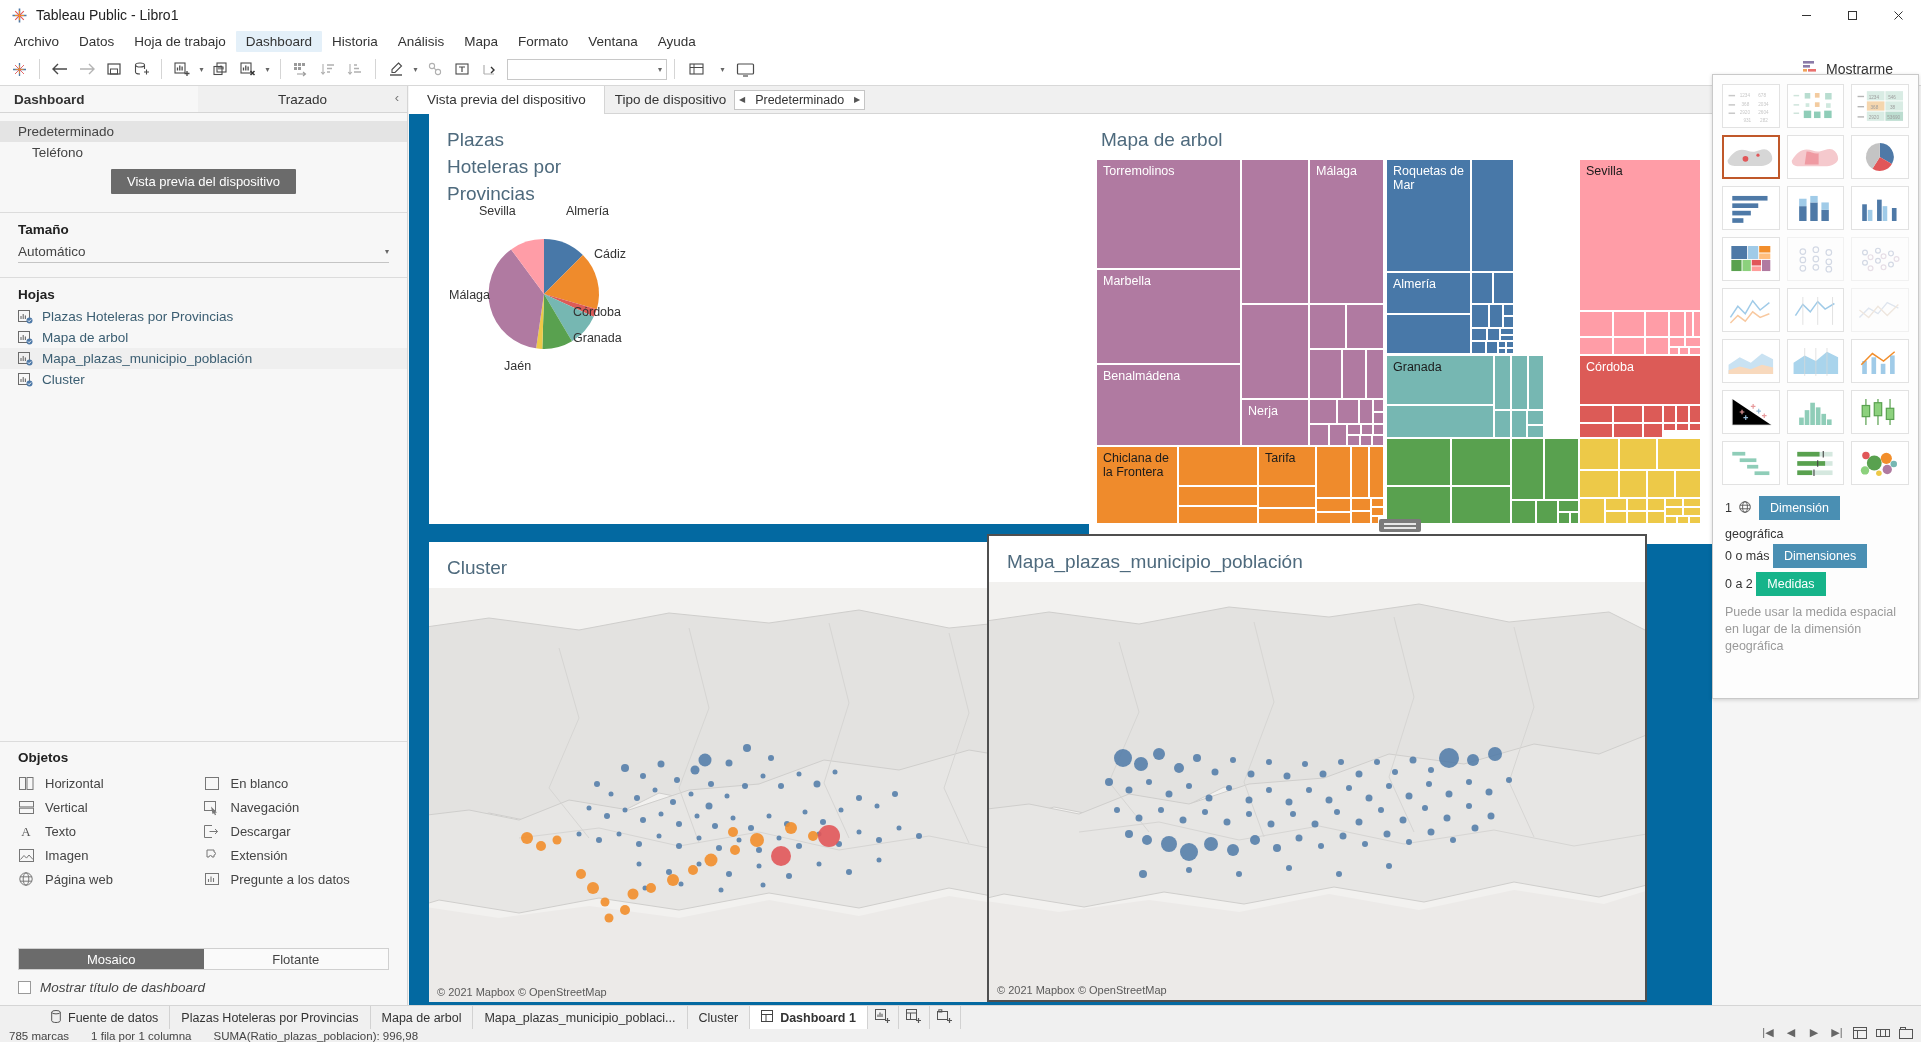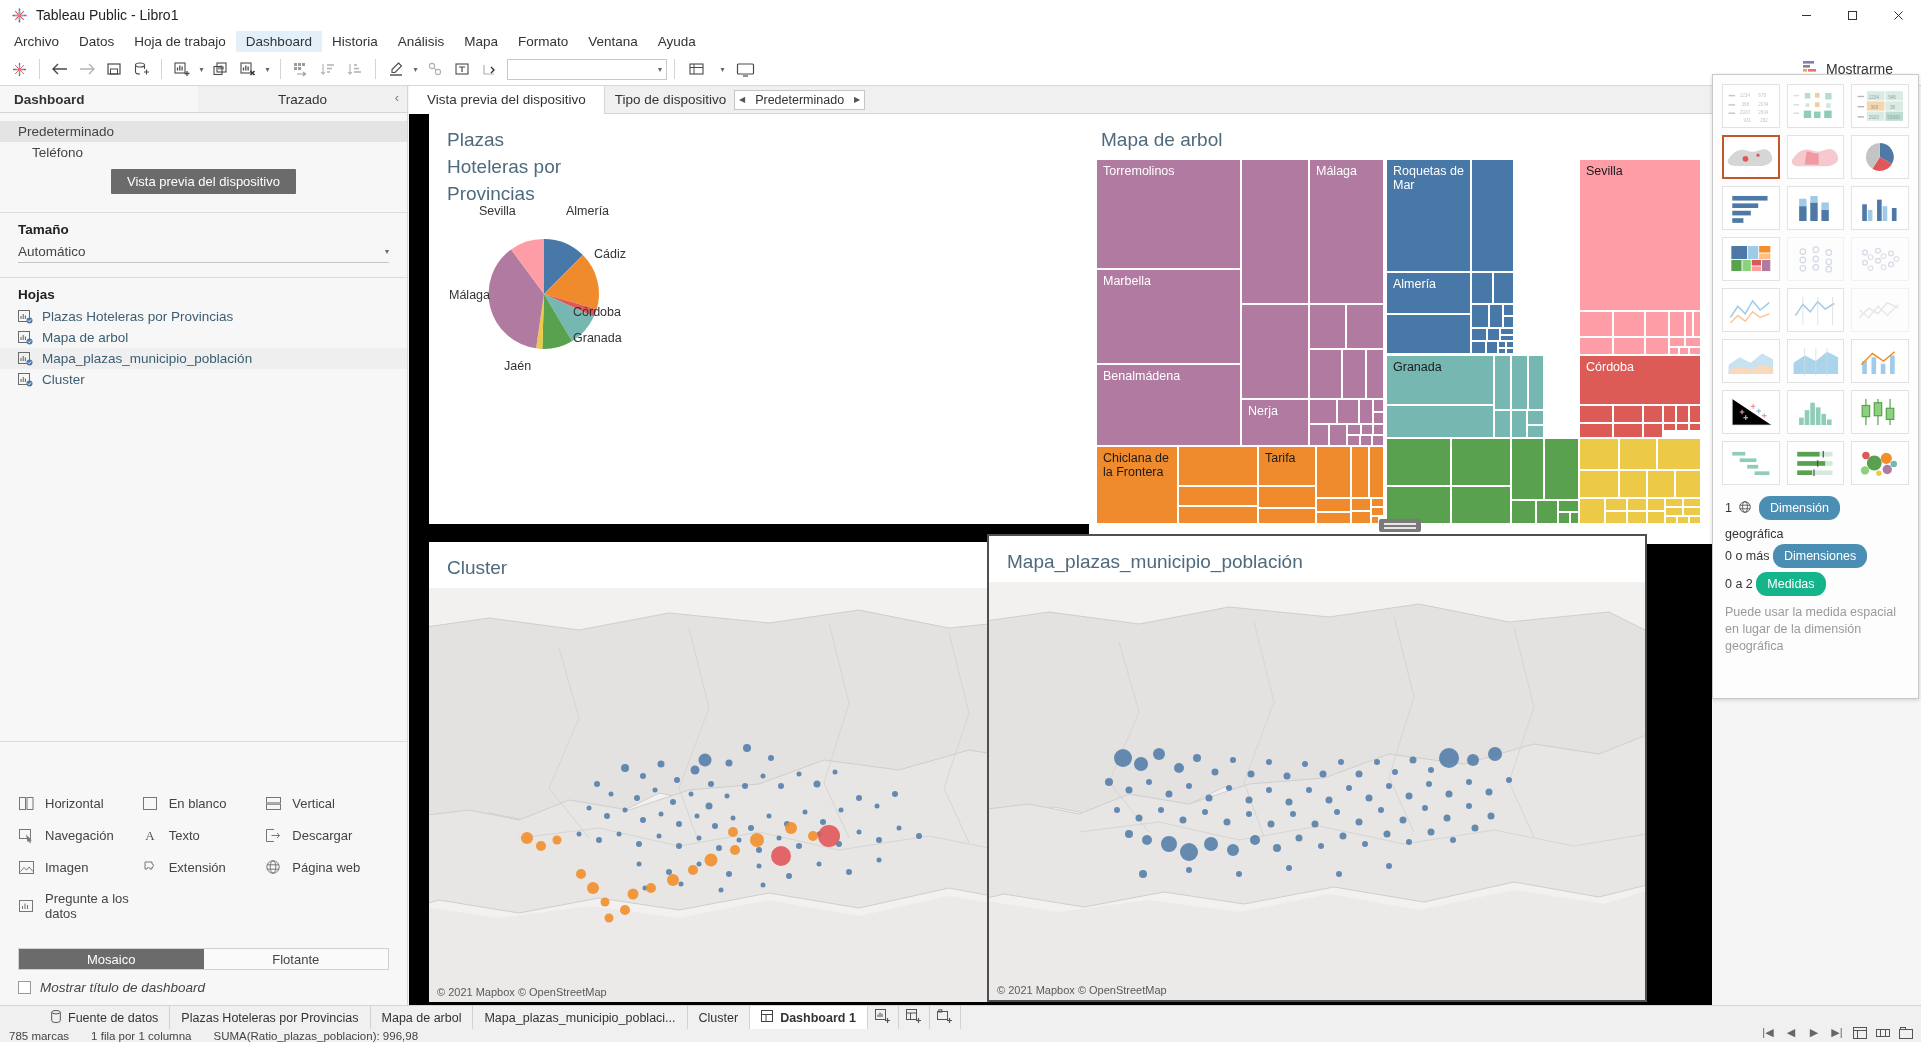--- a/index.html
+++ b/index.html
@@ -75,21 +75,21 @@
   .lp-head { font-size: 13.5px; font-weight: bold; color:#222; padding: 9px 18px 4px; }
   .lp-select {
     margin: 0 18px 6px; border-bottom: 1px solid #c5c5c5; height: 22px;
     display: flex; align-items: center; justify-content: space-between; font-size: 13.5px; color:#444;
   }
   .lp-select .car { font-size: 8px; color:#666; }
   .sheetrow { display:flex; align-items:center; gap: 9px; padding: 3px 18px; font-size: 13.5px; color:#3b5e72; }
   .sheetrow.hl { background: #efefef; }
   .sheet-ic { width: 15px; height: 14px; position: relative; flex: 0 0 auto; }
 
-  .objgrid { display: grid; grid-template-columns: 1fr 1fr 1fr; padding: 2px 18px 0; row-gap: 8px; margin-top: 48px; }
+  .objgrid { display: grid; grid-template-columns: 1fr 1fr; padding: 2px 18px 0; row-gap: 0px; }
   .objrow { display:flex; align-items:center; gap: 11px; padding: 4px 0; font-size: 13px; color:#444; }
   .obj-ic { width:16px; height:16px; display:flex; align-items:center; justify-content:center; color:#666; flex:0 0 auto;}
   .obj-ic svg { display:block; }
 
   .lp-bottom { position:absolute; left:0; bottom:0; width: 407px; padding: 0 18px 10px; }
   .segctl { display:flex; height: 22px; border:1px solid #d0d0d0; margin-bottom: 10px; }
   .segctl div { flex:1; display:flex; align-items:center; justify-content:center; font-size:13px; }
   .segctl .on { background:#6b6b6b; color:#fff; }
   .segctl .off { background:#fafafa; color:#444; }
   .ckrow { display:flex; align-items:center; gap: 9px; font-size: 13.5px; color:#444;font-style:italic; }
@@ -105,21 +105,21 @@
     background:#ffffff; border-right: 1px solid #d5d5d5;
   }
   .dev-type { display:flex; align-items:center; gap: 8px; padding: 0 10px; font-size: 13.5px; color:#333; }
   .spin {
     display:flex; align-items:center; border:1px solid #c5c5c5; background:#fff; height:20px;
   }
   .spin .ar { width: 14px; display:flex; align-items:center; justify-content:center; font-size:8px; color:#555; }
   .spin .val { padding: 0 6px; font-size: 12.5px; color:#333; }
 
   
-  .canvas { position:absolute; left: 409px; top: 114px; width: 1303px; height: 891px; background:#000000; }
+  .canvas { position:absolute; left: 409px; top: 114px; width: 1303px; height: 891px; background:#0369a1; }
 
   .viz-title { font-size: 19px; color:#4e6a7d; font-weight: normal; line-height: 27px; }
 
   
   .pie-sheet { position:absolute; left: 20px; top: 0px; width: 660px; height: 410px; background:#fff; }
   .pie-title { position:absolute; left: 18px; top: 12px; width: 150px; }
   .pie-wrap { position:absolute; left: 20px; top: 90px; width: 210px; height: 180px; }
 
   
   .tree-sheet { position:absolute; left: 680px; top: 0px; width: 623px; height: 430px; background:#fff; }
@@ -145,21 +145,21 @@
   .showme {
     position: absolute; left: 1712px; top: 74px; width: 207px; height: 625px;
     background: #fdfdfd; border: 1px solid #c9c9c9; box-shadow: 0 1px 4px rgba(0,0,0,.16);
   }
   .sm-grid { display:grid; grid-template-columns: repeat(3, 1fr); gap: 7px; padding: 9px; }
   .sm-cell { height: 44px; border: 1px solid #e2e2e2; background:#fff; position: relative; overflow:hidden; }
   .sm-cell.sel { border: 2px solid #c0582a; }
   .sm-cell.dis { opacity: .42; }
   .sm-text { padding: 6px 12px 0; font-size: 12.5px; color:#333; line-height: 20px; }
   .sm-text b { font-weight: bold; }
-  .pill { display:inline-block; color:#fff; border-radius: 11px; padding: 2px 11px; font-size: 12.5px; }
+  .pill { display:inline-block; color:#fff; border-radius: 0; padding: 2px 11px; font-size: 12.5px; }
   .pill.blue { background: #4a8fb3; }
   .pill.green { background: #16b48a; }
   .sm-note { padding: 8px 12px; font-size: 12.5px; color: #9a9a9a; line-height: 17px; }
   .globe-ic { display:inline-block; vertical-align: middle; margin: 0 4px; }
 
   
   .bottombar { position:absolute; left:0; bottom: 0; width: 1921px; height: 37px; background:#f0f0f0; border-top:1px solid #d5d5d5; }
   .tabstrip { display:flex; height: 23px; align-items: stretch; padding-left: 40px; }
   .wtab { display:flex; align-items:center; gap: 7px; padding: 0 11px; font-size: 12.5px; color:#333;
           background:#f0f0f0; border-right:1px solid #d2d2d2; }
@@ -432,20 +432,21 @@
               <path d="M10 10.5l1.1 1.2 2-2.2" stroke="#fff" stroke-width="1" fill="none"></path>
             </svg>
         </span>
         <span>Cluster</span>
       </div>
     </div>
 
     <div class="lp-hr" style="position:absolute;top:655px;left:0;right:0"></div>
 
     <div style="position:absolute; top:655px; left:0; right:0;">
+      <div class="lp-head">Objetos</div>
       <div class="objgrid">
         <div class="objrow">
           <span class="obj-ic">
             <svg width="15" height="13" viewBox="0 0 15 13">
                 <rect x=".5" y=".5" width="6" height="12" fill="none" stroke="#777" stroke-width="1"></rect>
                 <rect x="8" y=".5" width="6" height="12" fill="none" stroke="#777" stroke-width="1"></rect>
               </svg>
           </span>
           <span>Horizontal</span>
         </div>

